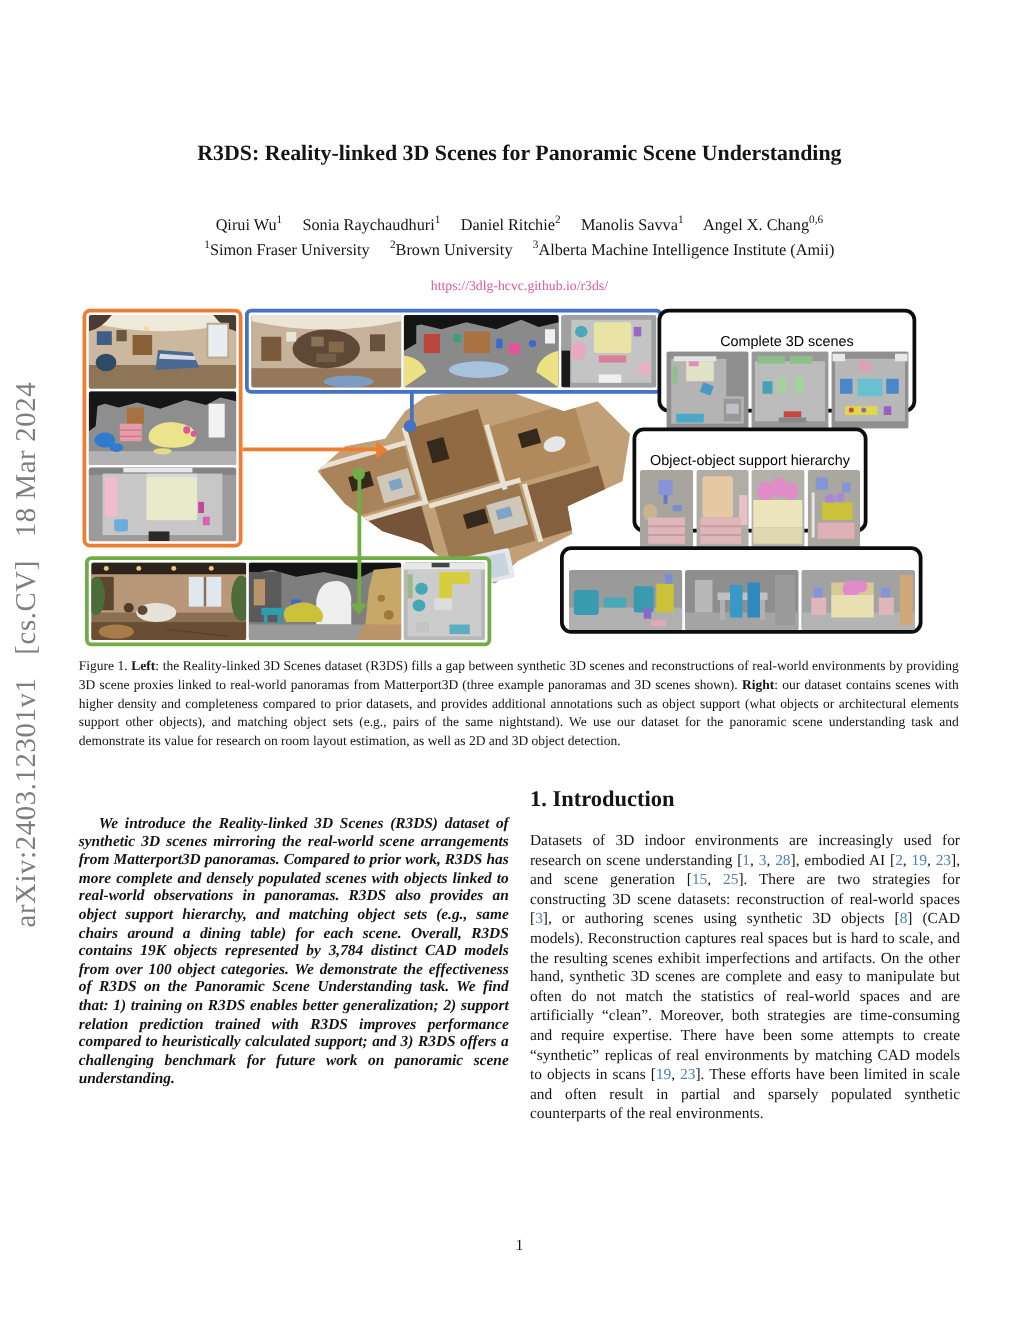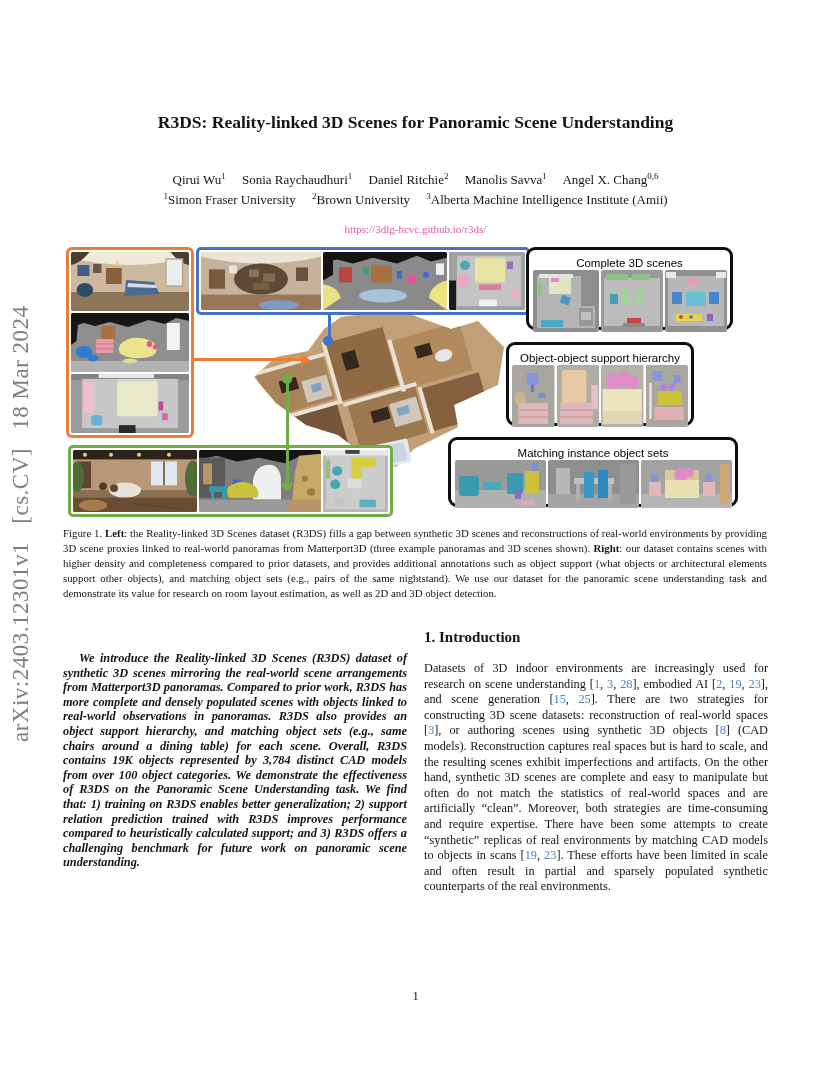--- a/index.html
+++ b/index.html
@@ -26,21 +26,21 @@
   .figure{position:absolute;left:63px;top:247px;width:705px;height:273px;}
   .scenebox{position:absolute;box-sizing:border-box;background:#fff;display:flex;gap:2px;padding:2px;z-index:2;}
   .obox{left:3px;top:0;width:128px;height:191px;border:3px solid var(--c-orange,#ED7D31);
     border-radius:6px;flex-direction:column;}
   .bbox{left:133px;top:0;width:334px;height:68px;border:3px solid var(--c-blue,#4472C4);border-radius:5px;}
   .gbox{left:5px;top:198px;width:325px;height:72px;border:3px solid var(--c-green,#70AD47);border-radius:5px;}
   .panel{position:relative;overflow:hidden;border-radius:2px;background:#9a9a9a;flex:0 0 auto;}
   .panel svg{display:block;width:100%;height:100%;}
   .obox .panel{width:100%;height:59px;}
   .blackbox{position:absolute;box-sizing:border-box;border:3px solid #0d0d0d;border-radius:9px;
-    background:#fff;z-index:3;padding:5px 3px;}
+    background:#fff;z-index:3;padding:16px 3px;}
   .cbox{left:463px;top:0;width:207px;height:83px;}
   .sbox{left:443px;top:95px;width:188px;height:84px;}
   .mbox{left:385px;top:190px;width:290px;height:70px;}
   .boxlabel{font-family:"Liberation Sans",sans-serif;font-size:11.5px;line-height:14px;
     text-align:center;padding-top:1px;color:#000;}
   .thumbrow{display:flex;gap:2px;justify-content:center;}
   .thumb{position:relative;overflow:hidden;border-radius:2px;}
   .thumb svg{display:block;width:100%;height:100%;}
   .house{position:absolute;left:183px;top:60px;width:292px;height:172px;z-index:1;}
 
@@ -57,21 +57,21 @@
     border-left:7px solid transparent;border-right:7px solid transparent;}
 
   
   .caption{position:absolute;left:63px;top:526px;width:704px;font-size:10.8px;
     line-height:15.1px;text-align:justify;}
   .col-left{position:absolute;left:63px;top:631px;width:344px;}
   .col-right{position:absolute;left:424px;top:629px;width:344px;}
   .abs-head{text-align:center;font-weight:bold;font-size:14.5px;}
   .abs-body{margin-top:20px;font-style:italic;font-weight:600;font-size:12.3px;
     line-height:14.6px;text-align:justify;text-indent:16px;}
-  .sec-head{font-weight:bold;font-size:15px;}
+  .sec-head{font-weight:bold;font-size:18px;}
   .body-text{margin-top:15px;font-size:12.3px;line-height:15.6px;text-align:justify;}
   .para2{margin-top:2px;text-indent:16px;}
   .cite{color:var(--c-citation,#4d7ebe);cursor:pointer;}
   .pageno{position:absolute;left:63px;top:989px;width:705px;text-align:center;font-size:12.5px;}
 </style>
 </head>
 <body>
 
 <div class="arxiv-banner">arXiv:2403.12301v1  [cs.CV]  18 Mar 2024</div>
 
@@ -388,21 +388,20 @@
           <circle cx="32" cy="22" r="4" fill="#a988d8"></circle>
           <rect x="14" y="26" width="30" height="14" fill="#ccc23a"></rect>
           <rect x="10" y="42" width="36" height="13" fill="#dfb0b6"></rect>
           <rect x="4" y="18" width="3" height="36" fill="#e4e4e4"></rect>
         </svg>
       </div>
     </div>
   </div>
 
   <div class="blackbox mbox">
-    <div class="boxlabel">Matching instance object sets</div>
     <div class="thumbrow">
       <div class="thumb" style="width:91px;height:48px">
         <svg viewBox="0 0 91 48" preserveAspectRatio="none">
           <rect width="91" height="48" fill="#9a9a9a"></rect>
           <rect y="30" width="91" height="18" fill="#b0b0b0"></rect>
           <rect x="4" y="16" width="20" height="20" rx="3" fill="#3a9ab0"></rect>
           <rect x="28" y="22" width="18" height="8" fill="#48a8b8"></rect>
           <rect x="52" y="13" width="16" height="21" rx="2" fill="#3a9ab0"></rect>
           <rect x="70" y="11" width="14" height="23" fill="#ccc23a"></rect>
           <rect x="60" y="30" width="6" height="9" fill="#8a6ac8"></rect>

